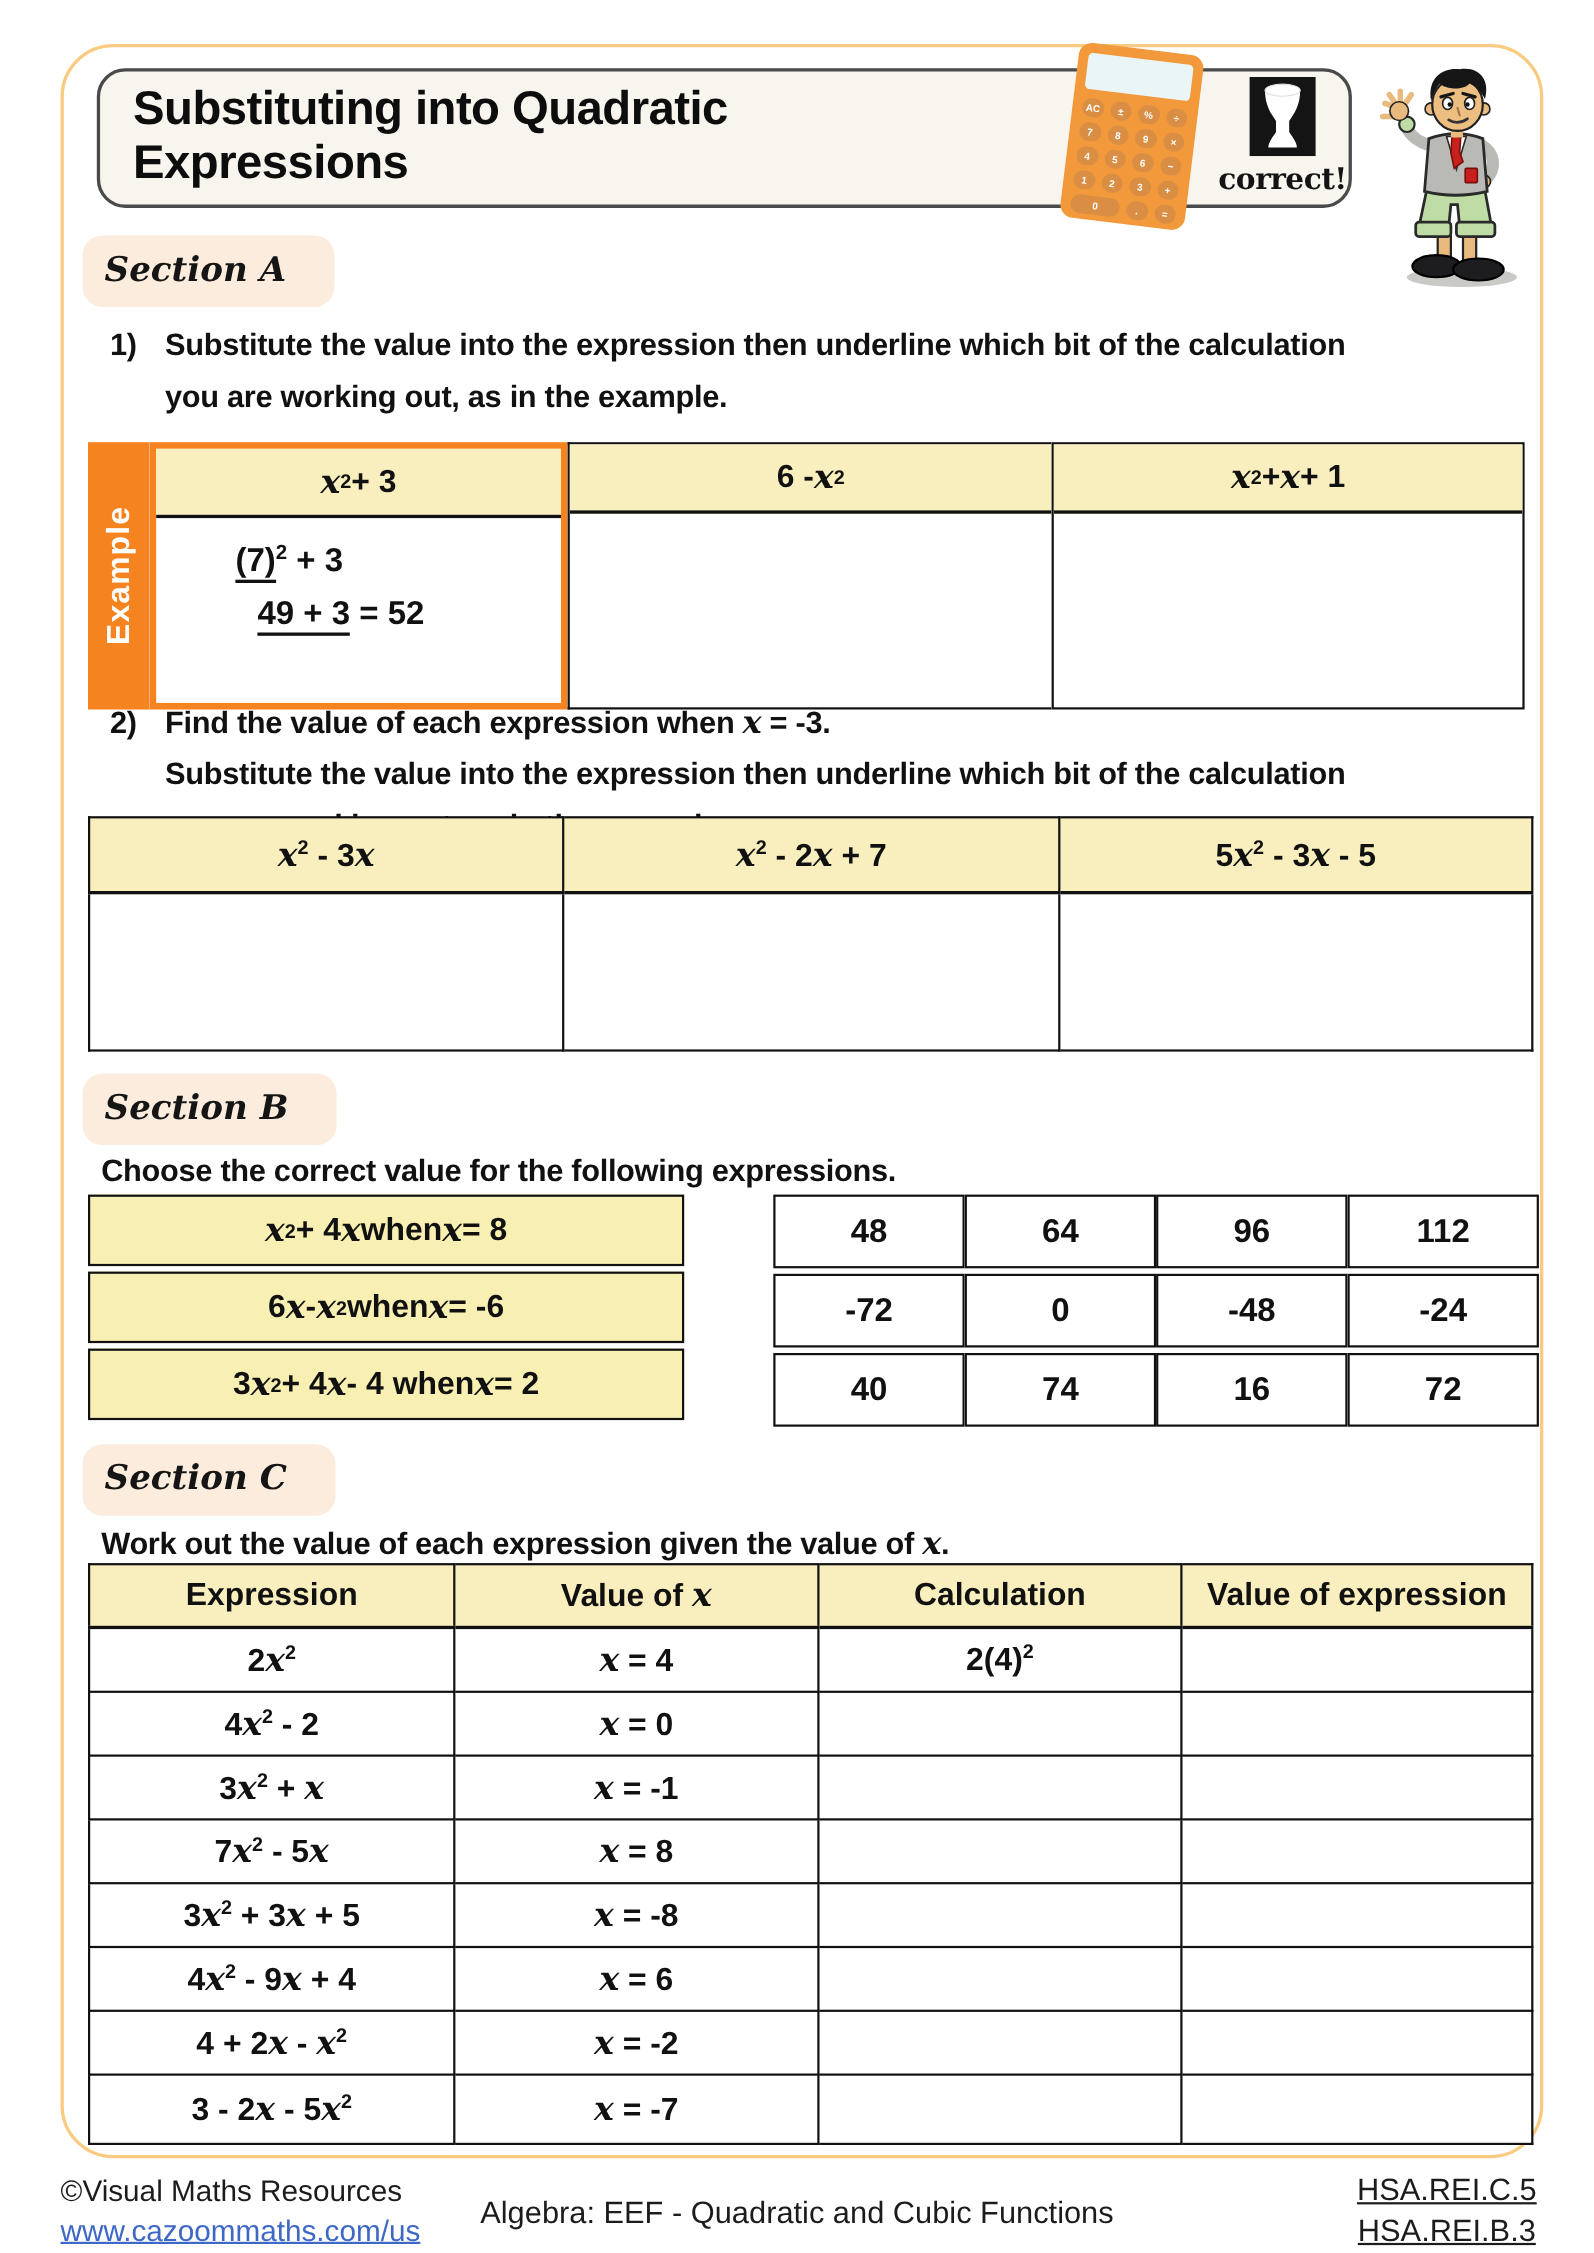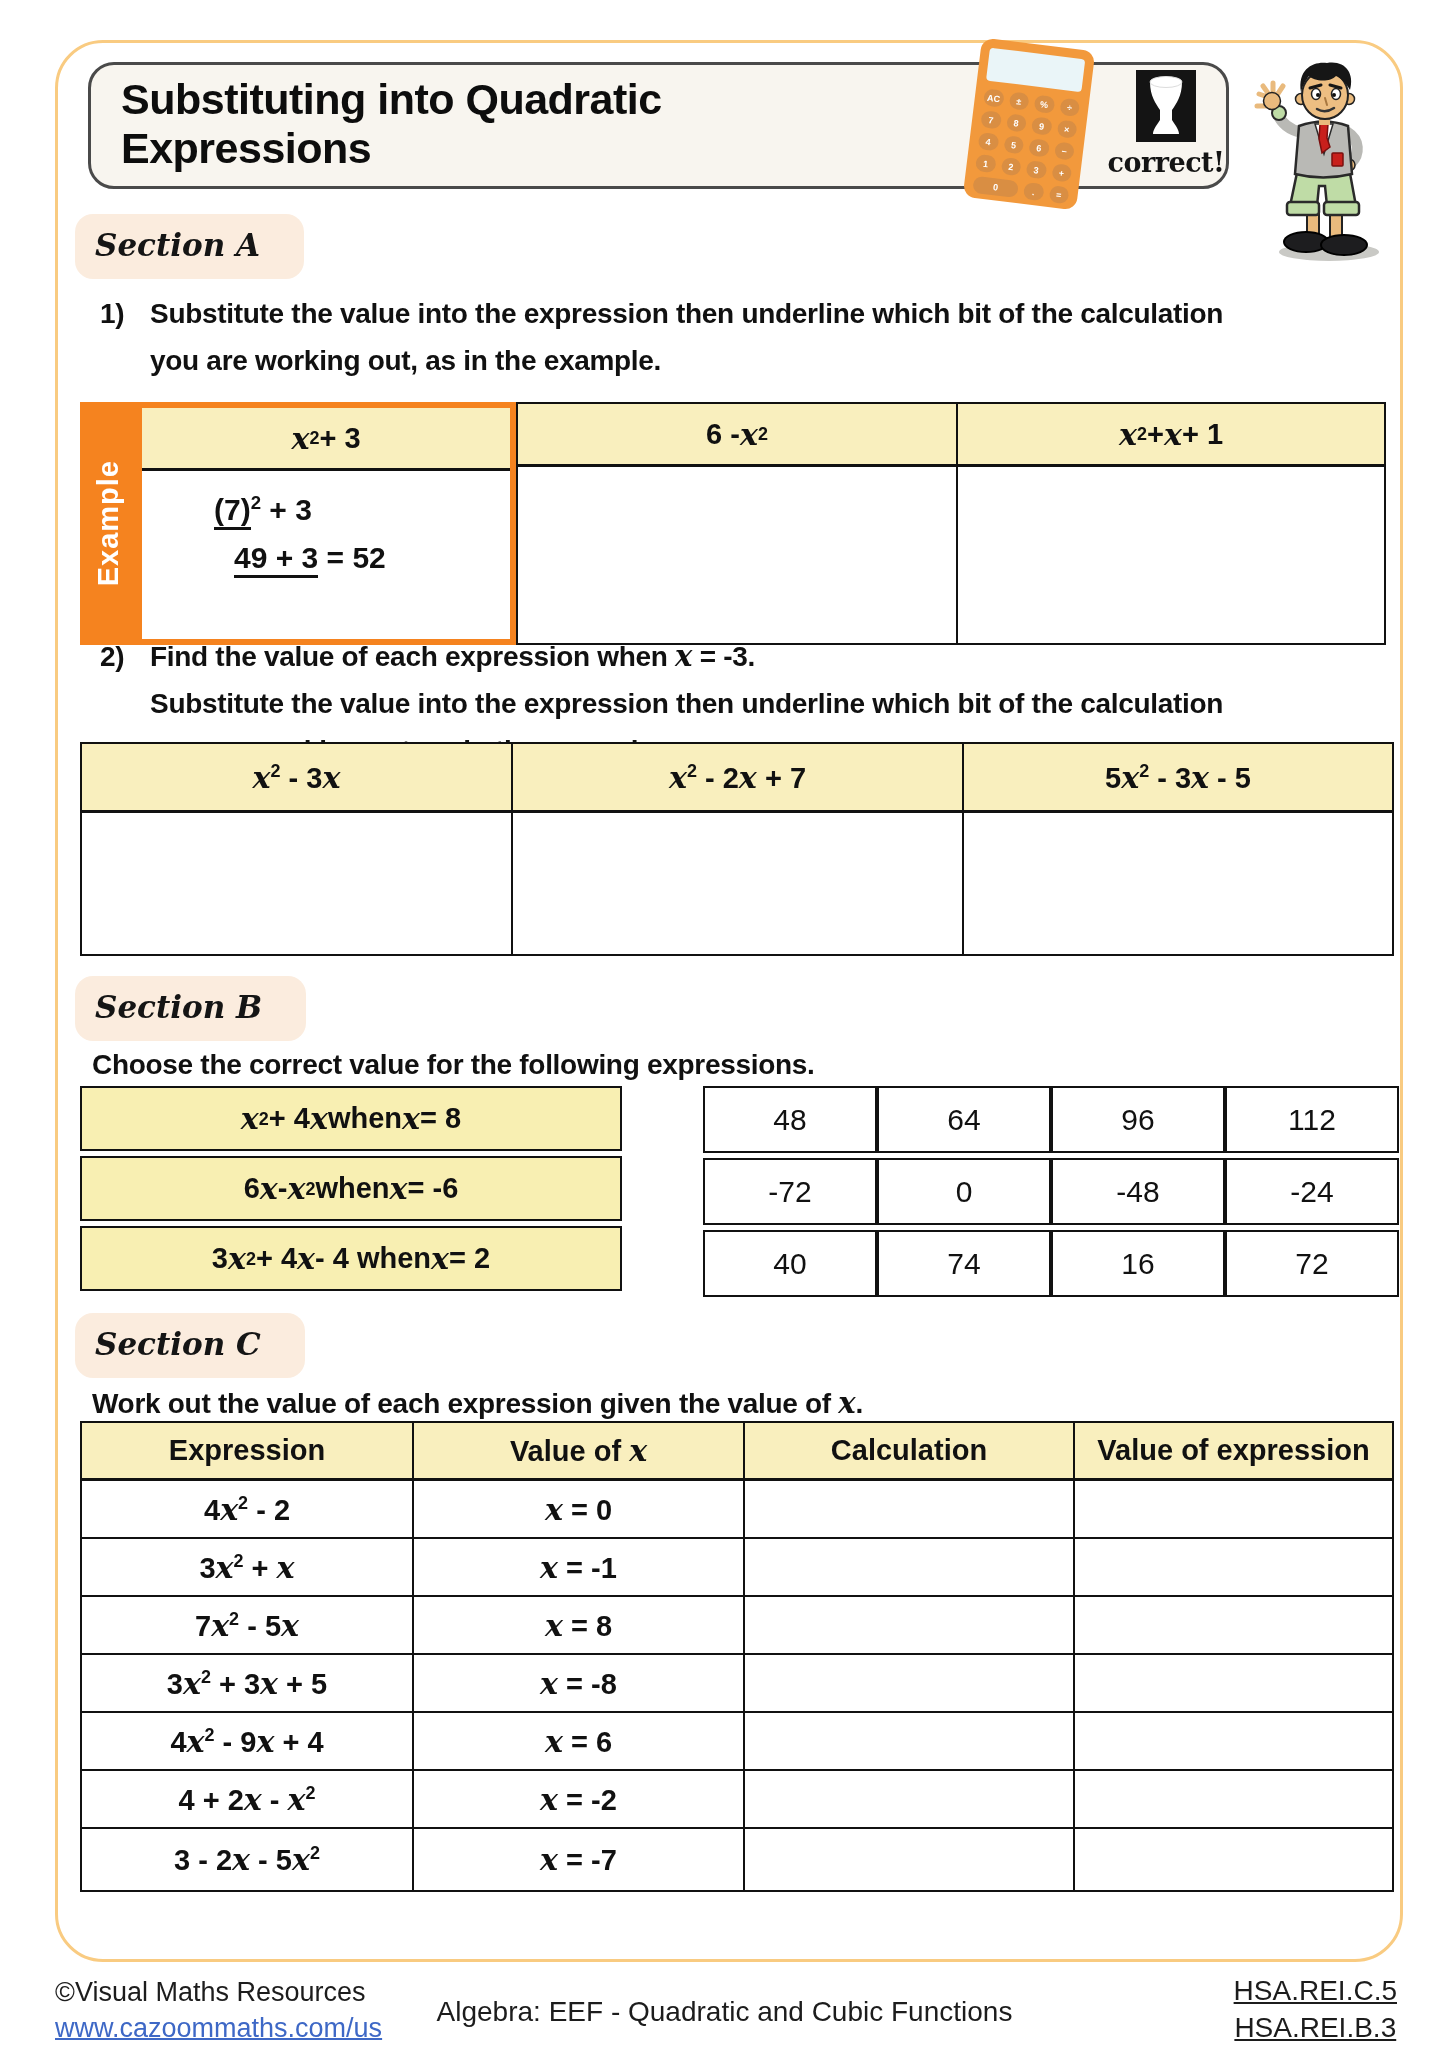--- a/index.html
+++ b/index.html
@@ -92,21 +92,21 @@
   
   .b-expr-box {
     width:538px; height:61px; box-sizing:content-box; border:2.5px solid #111;
     background:#F8EFB2; margin-bottom:5px;
     display:flex; align-items:center; justify-content:center;
     font-size:29px; font-weight:bold;
   }
   .b-grid { border-collapse:separate; border-spacing:0 5px; margin-top:-5px; }
   .b-grid td {
     width:168px; height:61px; border:2.5px solid #111; background:#fff;
-    font-size:30px; font-weight:normal; text-align:center;
+    font-size:30px; font-weight:bold; text-align:center;
   }
 
   
   .c-table th { height:55px; border-bottom-width:3.5px; }
   .c-table td { height:56px; }
   .c-table tr.tall td { height:61px; }
 
   
   .footer-left { left:55px; top:1974px; font-size:27px; line-height:36px; color:#1c1c1c; }
   .footer-link { color:#3E68C6; text-decoration:underline; text-decoration-thickness:2px; cursor:pointer; }
@@ -287,20 +287,26 @@
 
 <table class="abs wtable c-table" style="left:80px; top:1421px; width:1314px;">
   <tbody>
       <tr>
     <th style="width:330px;">Expression</th>
     <th style="width:329px;">Value of <span class="vx">x</span></th>
     <th style="width:328px;">Calculation</th>
     <th>Value of expression</th>
   </tr>
   <tr>
+    <td>2<span class="vx">x</span><sup>2</sup></td>
+    <td><span class="vx">x</span> = 4</td>
+    <td>2(4)<sup>2</sup></td>
+    <td></td>
+  </tr>
+  <tr>
     <td>4<span class="vx">x</span><sup>2</sup> - 2</td>
     <td><span class="vx">x</span> = 0</td>
     <td></td>
     <td></td>
   </tr>
   <tr>
     <td>3<span class="vx">x</span><sup>2</sup> + <span class="vx">x</span></td>
     <td><span class="vx">x</span> = -1</td>
     <td></td>
     <td></td>

